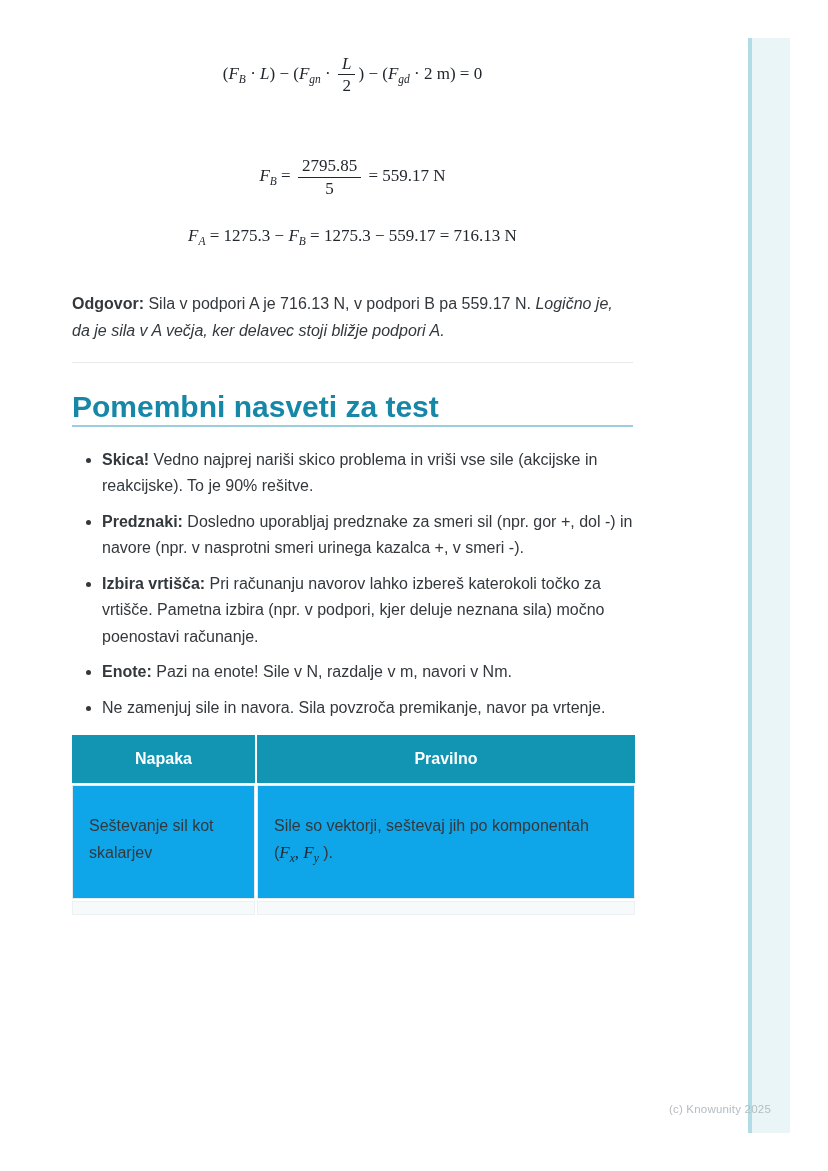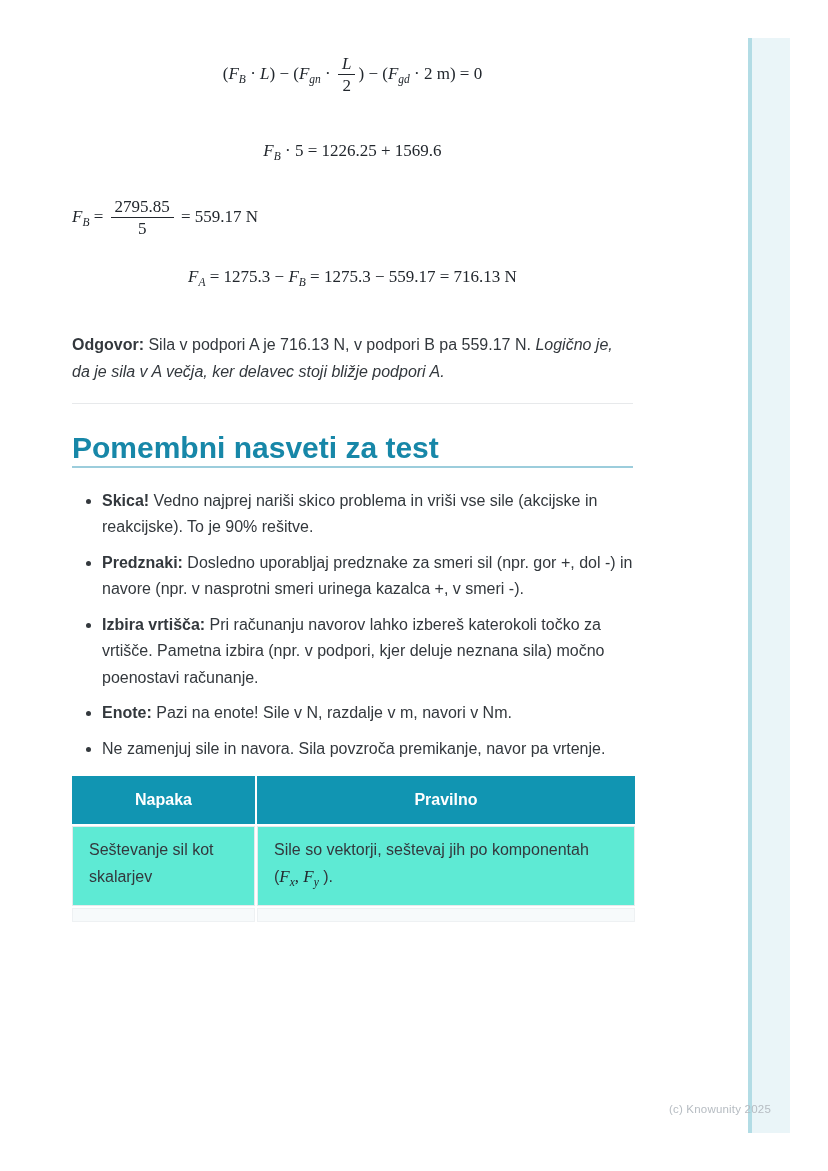--- a/index.html
+++ b/index.html
@@ -17,21 +17,21 @@
   }
   .mi{font-style:italic;}
   .ms{font-style:italic;font-size:11.5px;vertical-align:-4px;}
   .frac{display:inline-block;vertical-align:middle;text-align:center;margin:0 3px;line-height:1.15;}
   .frac .num{display:block;border-bottom:1px solid #22272d;padding:0 4px 1px;}
   .frac .den{display:block;padding-top:1px;}
   .eq-1{margin-top:52px;height:44px;display:flex;align-items:flex-end;justify-content:center;}
   .eq-2{margin-top:47px;}
   .eq-3{margin-top:45px;}
   .eq-4{margin-top:45px;}
-  .eq-5{margin-top:28px;height:52px;display:flex;align-items:center;}
+  .eq-5{margin-top:55px;height:52px;display:flex;align-items:center;justify-content:center;}
   .eq-6{margin-top:23px;}
   
   .para-intro{margin-top:27px;}
   .math-inline{font-family:"Liberation Serif","DejaVu Serif",serif;font-size:17px;color:#22272d;}
   .answer{margin-top:41px;}
   .answer .lead{font-weight:700;}
   .answer .it{font-style:italic;}
   .divider{margin:18px 0 0 0;border:none;border-top:1px solid #e7e9eb;height:0;}
   
   .section-heading{
@@ -47,21 +47,21 @@
     margin-top:12px;margin-left:-2px;border-collapse:separate;border-spacing:2px;
     width:565px;table-layout:fixed;
   }
   .mistakes-table th{
     background:#1195b2;color:#ffffff;font-size:16px;font-weight:700;text-align:center;
     padding:13px 0;line-height:22px;
   }
   .mistakes-table .col1{width:183px;}
   .mistakes-table .col2{width:378px;}
   .mistakes-table td{
-    background:#5eead4;border:1px solid #e7eaec;padding:9px 16px;vertical-align:top;
+    background:#0ea5e9;border:1px solid #e7eaec;padding:26px 16px;vertical-align:top;
     font-size:16px;line-height:27px;color:#33383d;
   }
   .mistakes-table tr.cut td{background:#f7fafb;border:1px solid #eef1f3;height:8px;padding:2px;}
   
   .edge-strip{
     position:absolute;top:38px;right:38px;width:38px;height:1095px;
     background:#eaf5f8;border-left:4px solid #b2dce5;z-index:1;
   }
   .watermark{
     position:absolute;top:1103px;right:57px;z-index:2;
@@ -71,21 +71,20 @@
 </head>
 <body>
 
 <div class="content">
 
   <div class="equation eq-1">
     <span><span>(</span><span class="mi">F</span><span class="ms">B</span><span> · </span><span class="mi">L</span><span>) − (</span><span class="mi">F</span><span class="ms">gn</span><span> · </span><span class="frac"><span class="num mi">L</span><span class="den">2</span></span><span>) − (</span><span class="mi">F</span><span class="ms">gd</span><span> · 2 m) = 0</span></span>
   </div>
 
 
-  <div class="equation eq-3"><span class="mi">F</span><span class="ms">B</span><span> · 5 = 1226.25 + 1569.6</span></div>
 
 
   <div class="equation eq-5">
     <span><span class="mi">F</span><span class="ms">B</span><span> = </span><span class="frac"><span class="num">2795.85</span><span class="den">5</span></span><span> = 559.17 N</span></span>
   </div>
 
 
   <div class="equation eq-6"><span class="mi">F</span><span class="ms">A</span><span> = 1275.3 − </span><span class="mi">F</span><span class="ms">B</span><span> = 1275.3 − 559.17 = 716.13 N</span></div>
 
   <p class="answer"><span class="lead">Odgovor:</span><span> Sila v podpori A je 716.13 N, v podpori B pa 559.17 N. </span><span class="it">Logično je, da je sila v A večja, ker delavec stoji bližje podpori A.</span></p>

